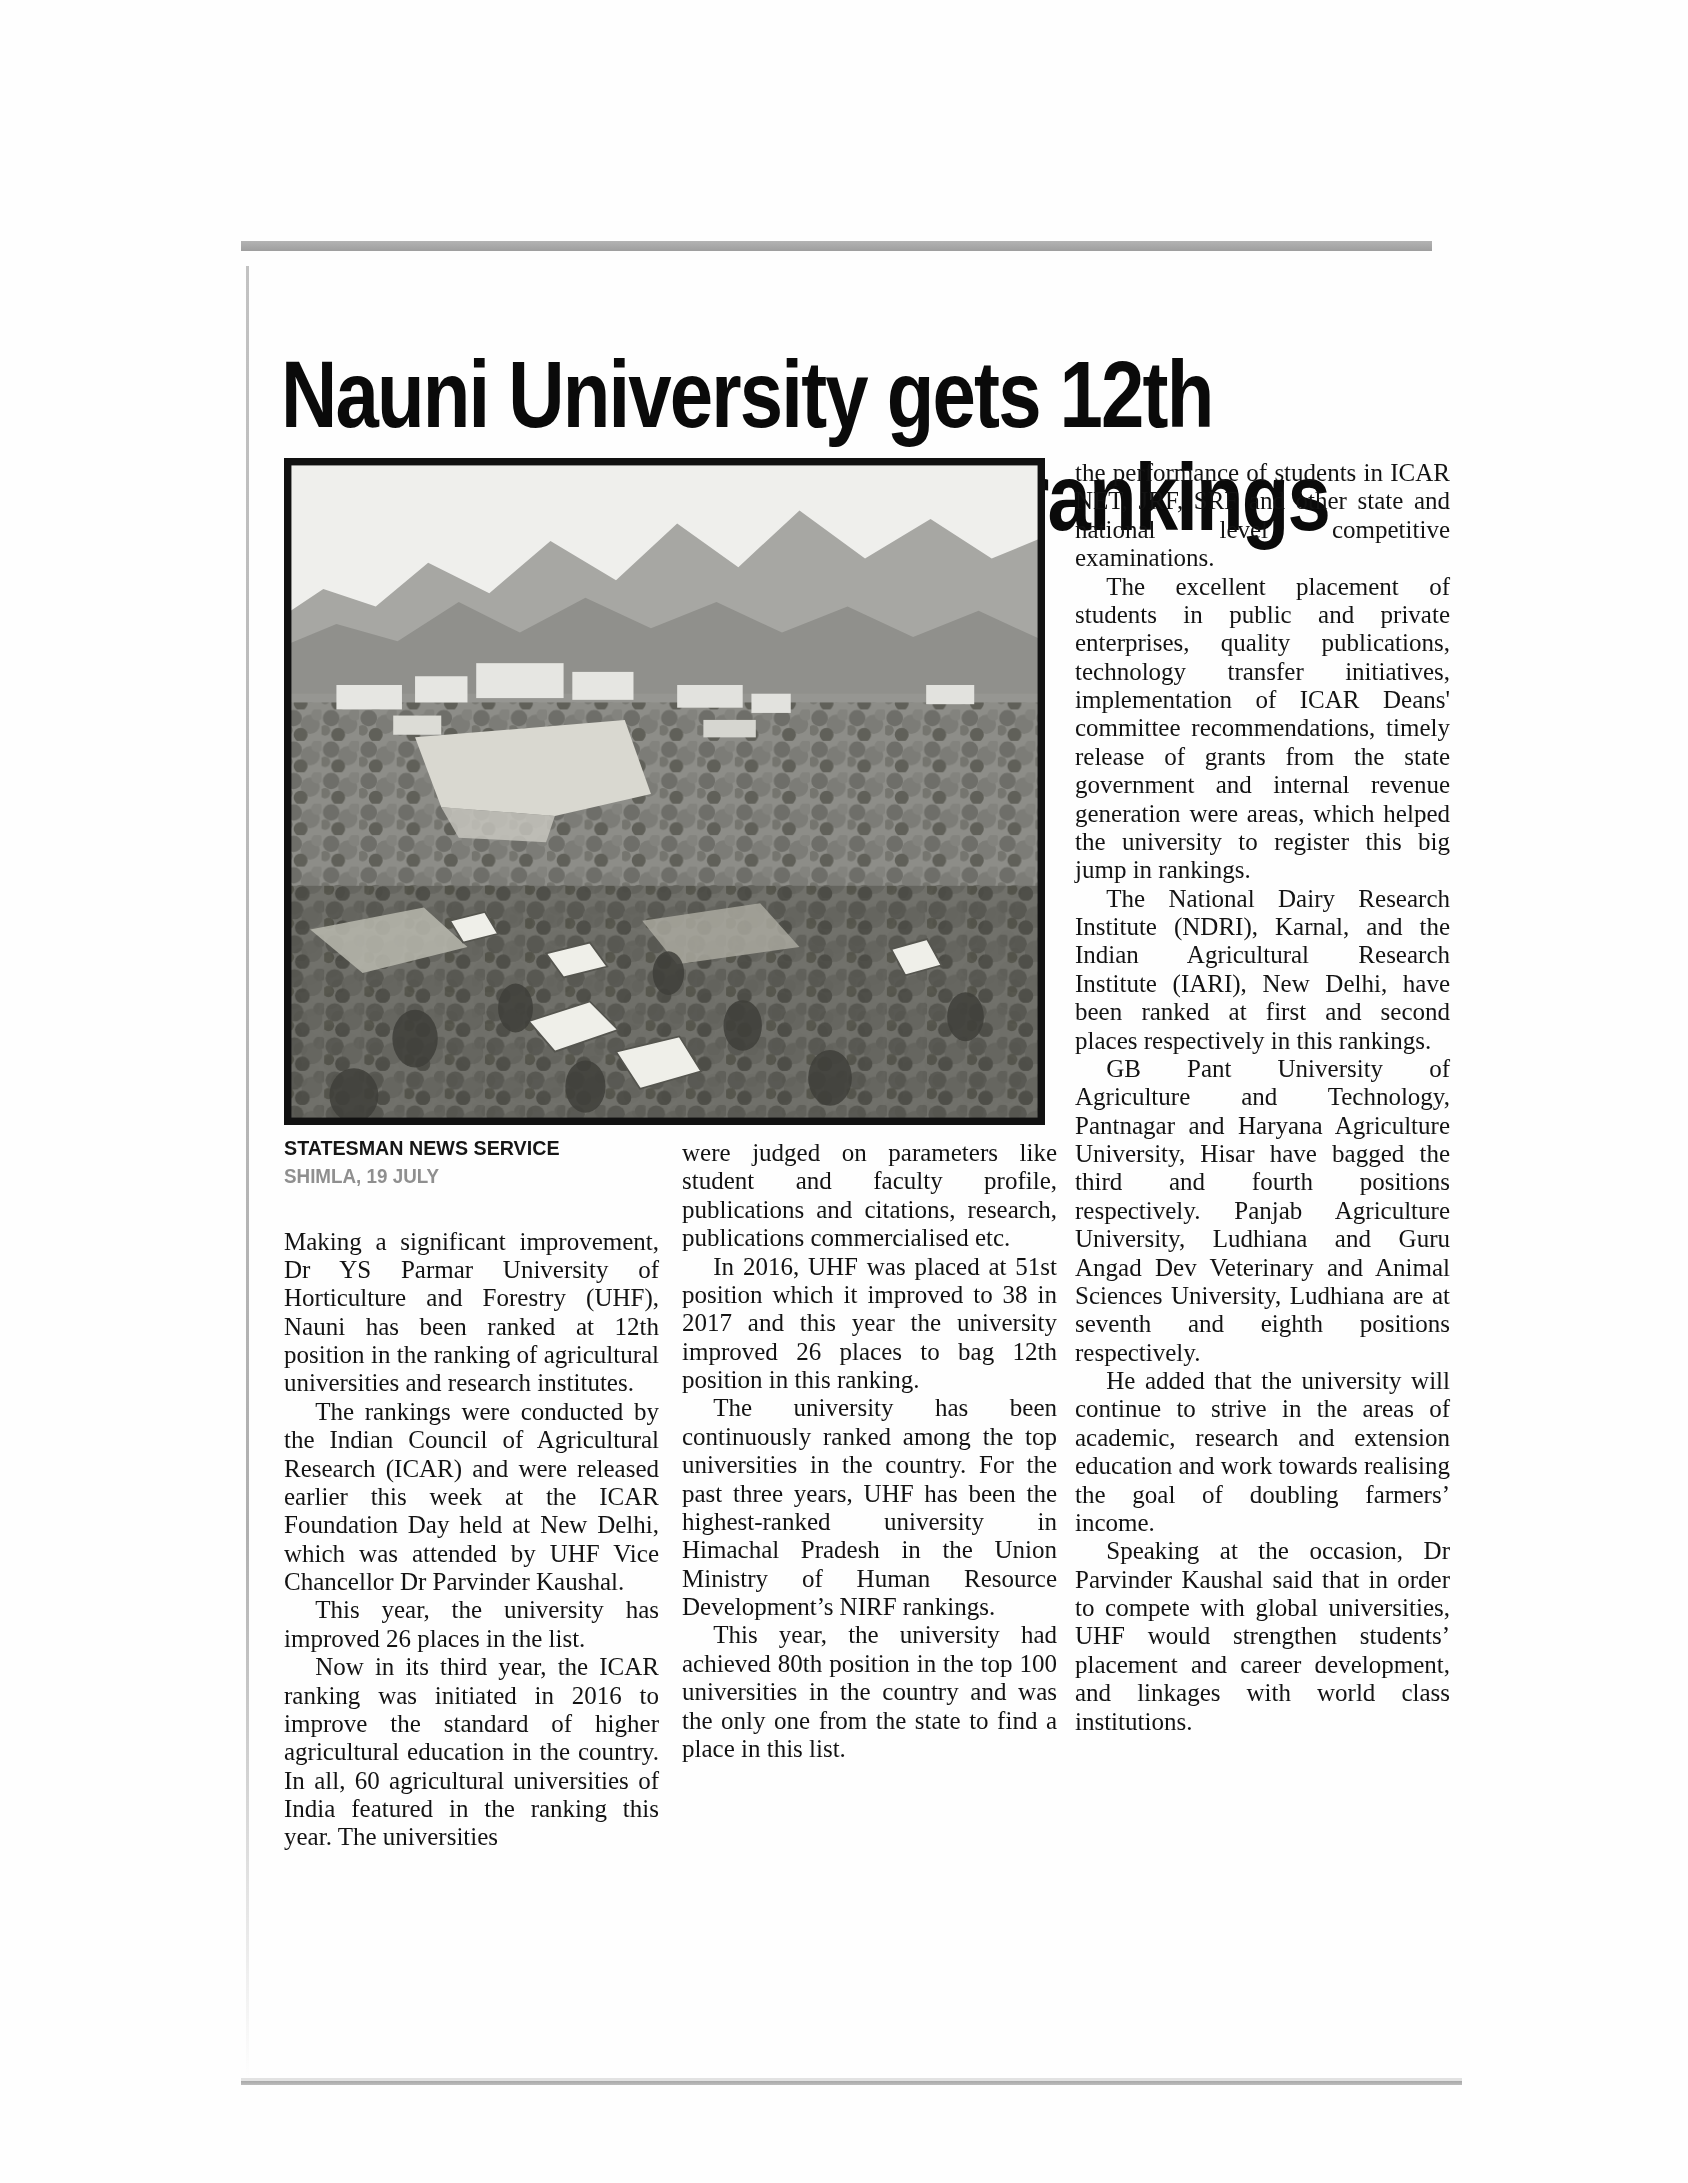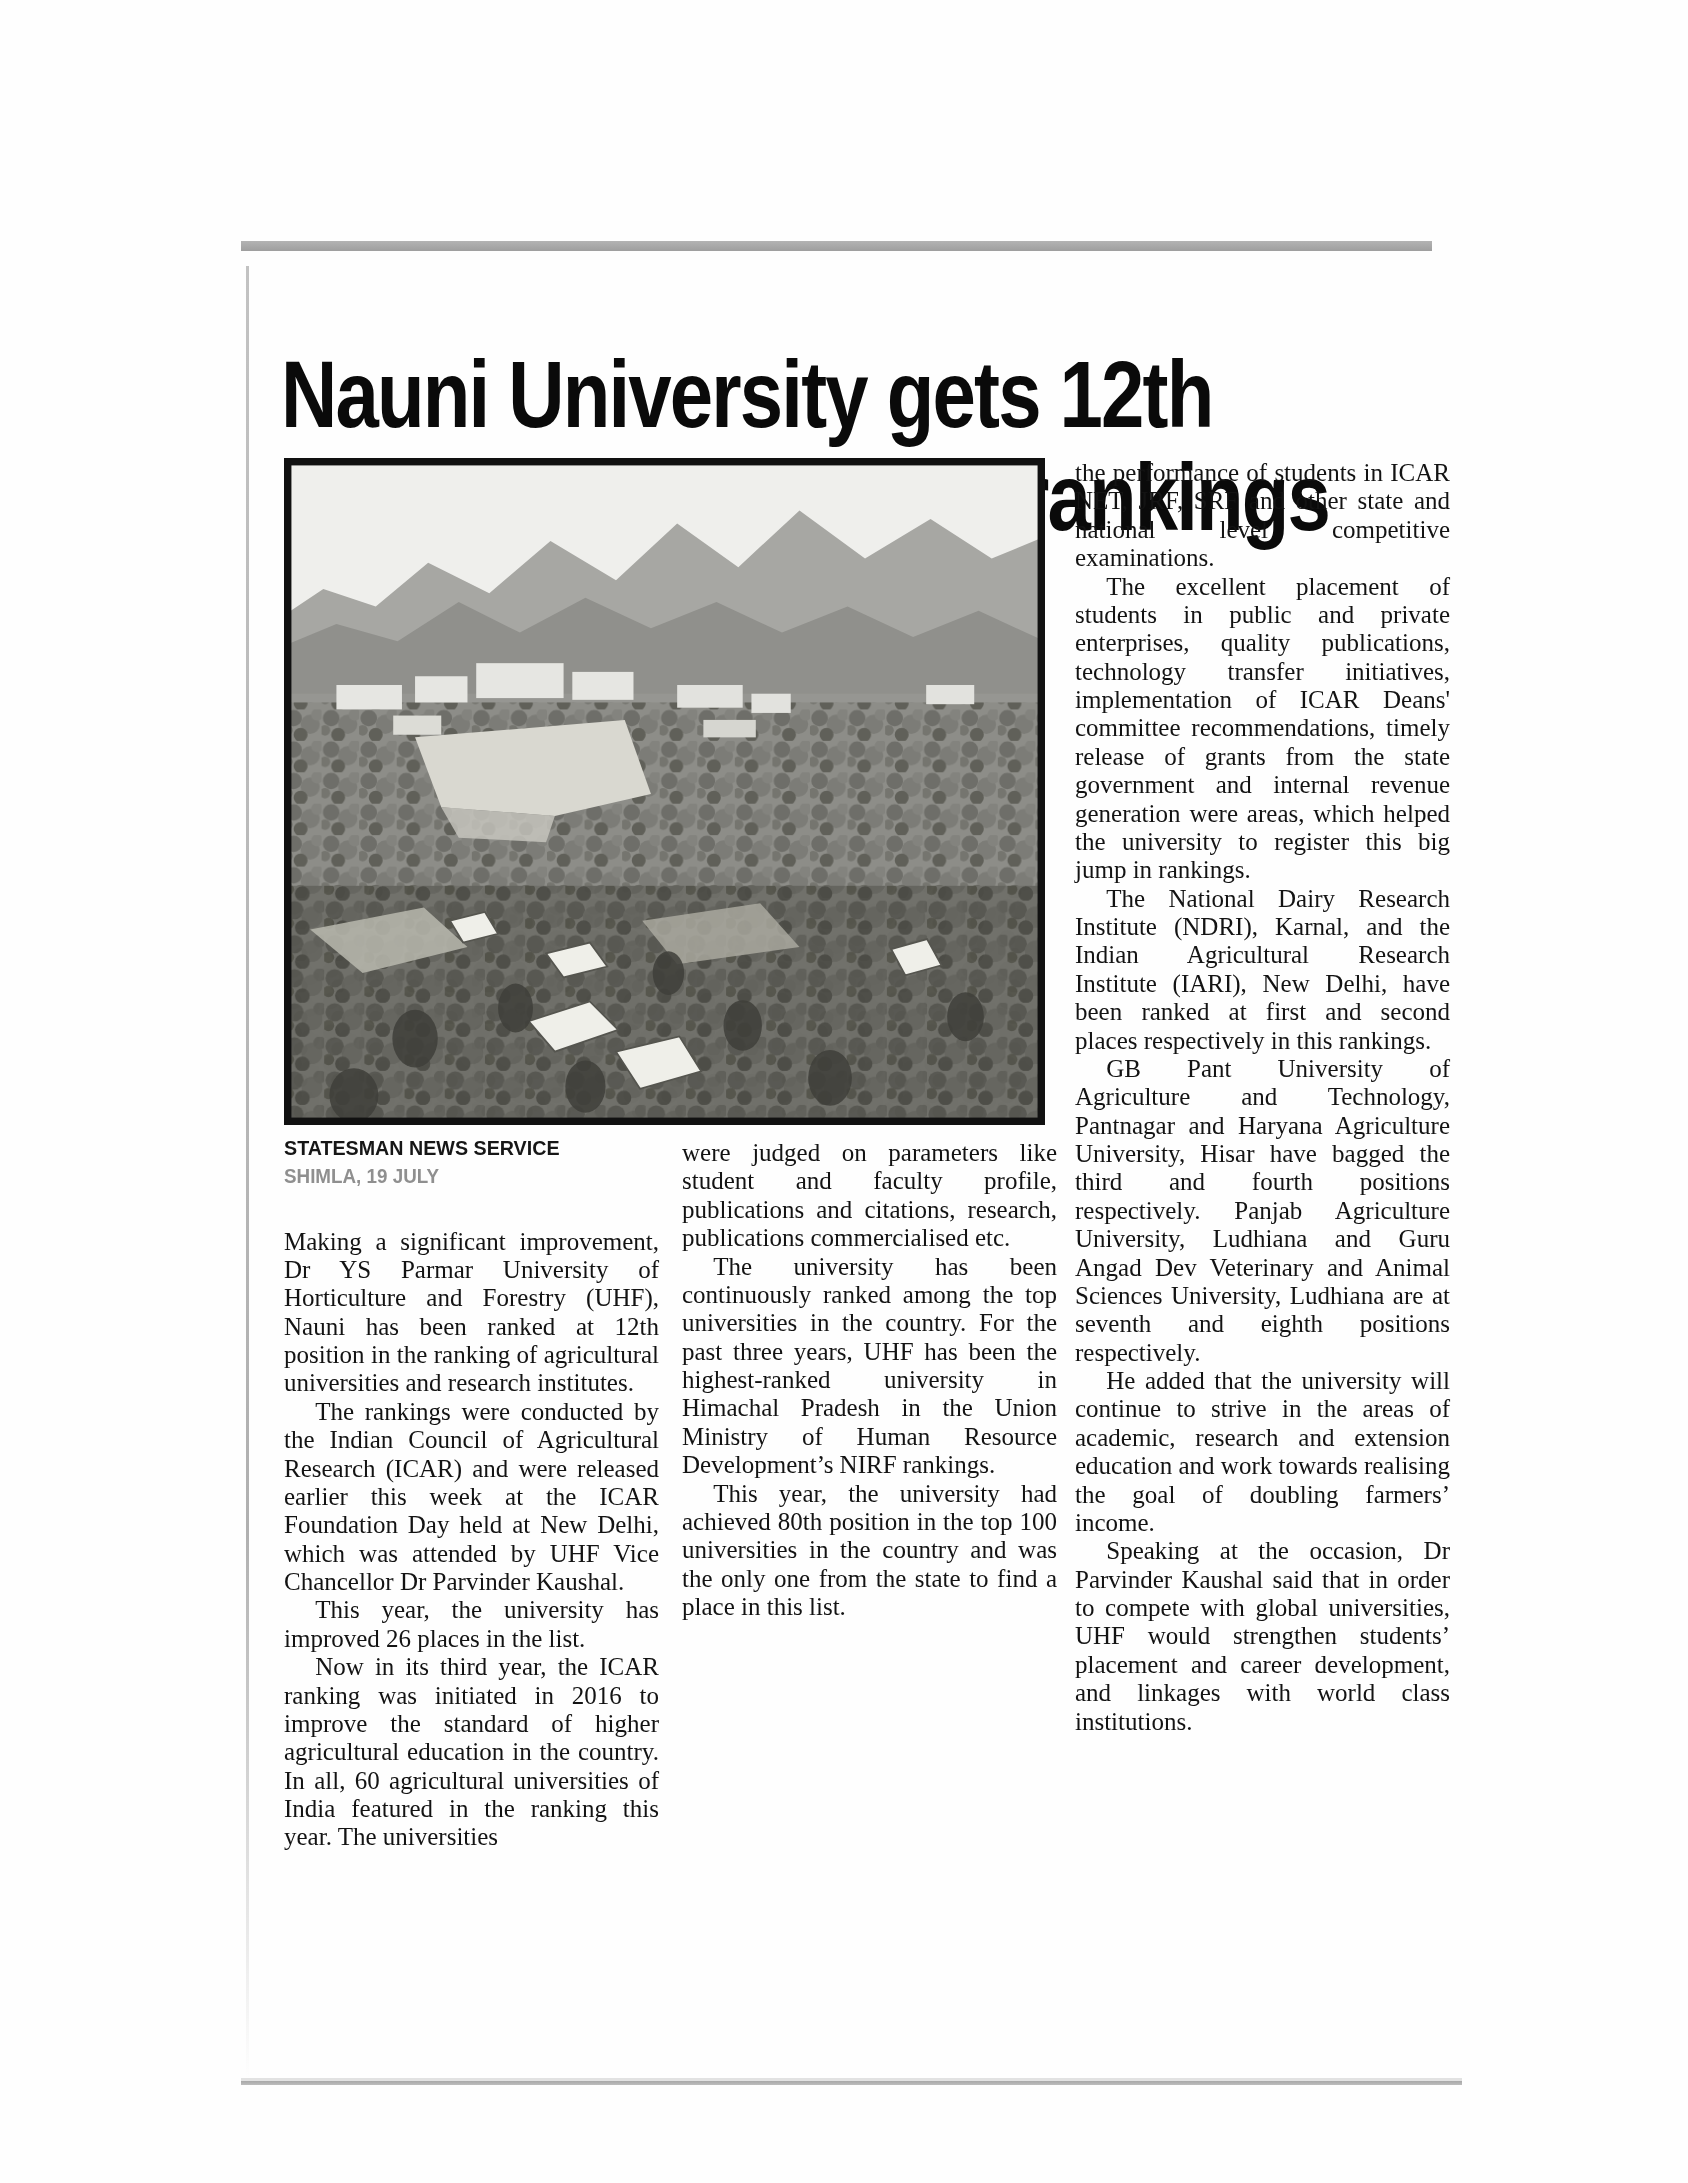--- a/index.html
+++ b/index.html
@@ -172,20 +172,21 @@
     <div class="dateline">SHIMLA, 19 JULY</div>
     <div class="byline-gap"></div>
     <p class="noindent">Making a significant improvement, Dr YS Parmar University of Horticulture and Forestry (UHF), Nauni has been ranked at 12th position in the ranking of agricultural universities and research institutes.</p>
     <p>The rankings were conducted by the Indian Council of Agricultural Research (ICAR) and were released earlier this week at the ICAR Foundation Day held at New Delhi, which was attended by UHF Vice Chancellor Dr Parvinder Kaushal.</p>
     <p>This year, the university has improved 26 places in the list.</p>
     <p>Now in its third year, the ICAR ranking was initiated in 2016 to improve the standard of higher agricultural education in the country. In all, 60 agricultural universities of India featured in the ranking this year. The universities</p>
   </div>
 
   <div class="col" id="col2">
     <p class="noindent">were judged on parameters like student and faculty profile, publications and citations, research, publications commercialised etc.</p>
+    <p>In 2016, UHF was placed at 51st position which it improved to 38 in 2017 and this year the university improved 26 places to bag 12th position in this ranking.</p>
     <p>The university has been continuously ranked among the top universities in the country. For the past three years, UHF has been the highest-ranked university in Himachal Pradesh in the Union Ministry of Human Resource Development’s NIRF rankings.</p>
     <p>This year, the university had achieved 80th position in the top 100 universities in the country and was the only one from the state to find a place in this list.</p>
   </div>
 
   <div class="col" id="col3">
     <p class="noindent">the performance of students in ICAR NET, JRF, SRF and other state and national level competitive examinations.</p>
     <p>The excellent placement of students in public and private enterprises, quality publications, technology transfer initiatives, implementation of ICAR Deans' committee recommendations, timely release of grants from the state government and internal revenue generation were areas, which helped the university to register this big jump in rankings.</p>
     <p>The National Dairy Research Institute (NDRI), Karnal, and the Indian Agricultural Research Institute (IARI), New Delhi, have been ranked at first and second places respectively in this rankings.</p>
     <p>GB Pant University of Agriculture and Technology, Pantnagar and Haryana Agriculture University, Hisar have bagged the third and fourth positions respectively. Panjab Agriculture University, Ludhiana and Guru Angad Dev Veterinary and Animal Sciences University, Ludhiana are at seventh and eighth positions respectively.</p>
     <p>He added that the university will continue to strive in the areas of academic, research and extension education and work towards realising the goal of doubling farmers’ income.</p>

